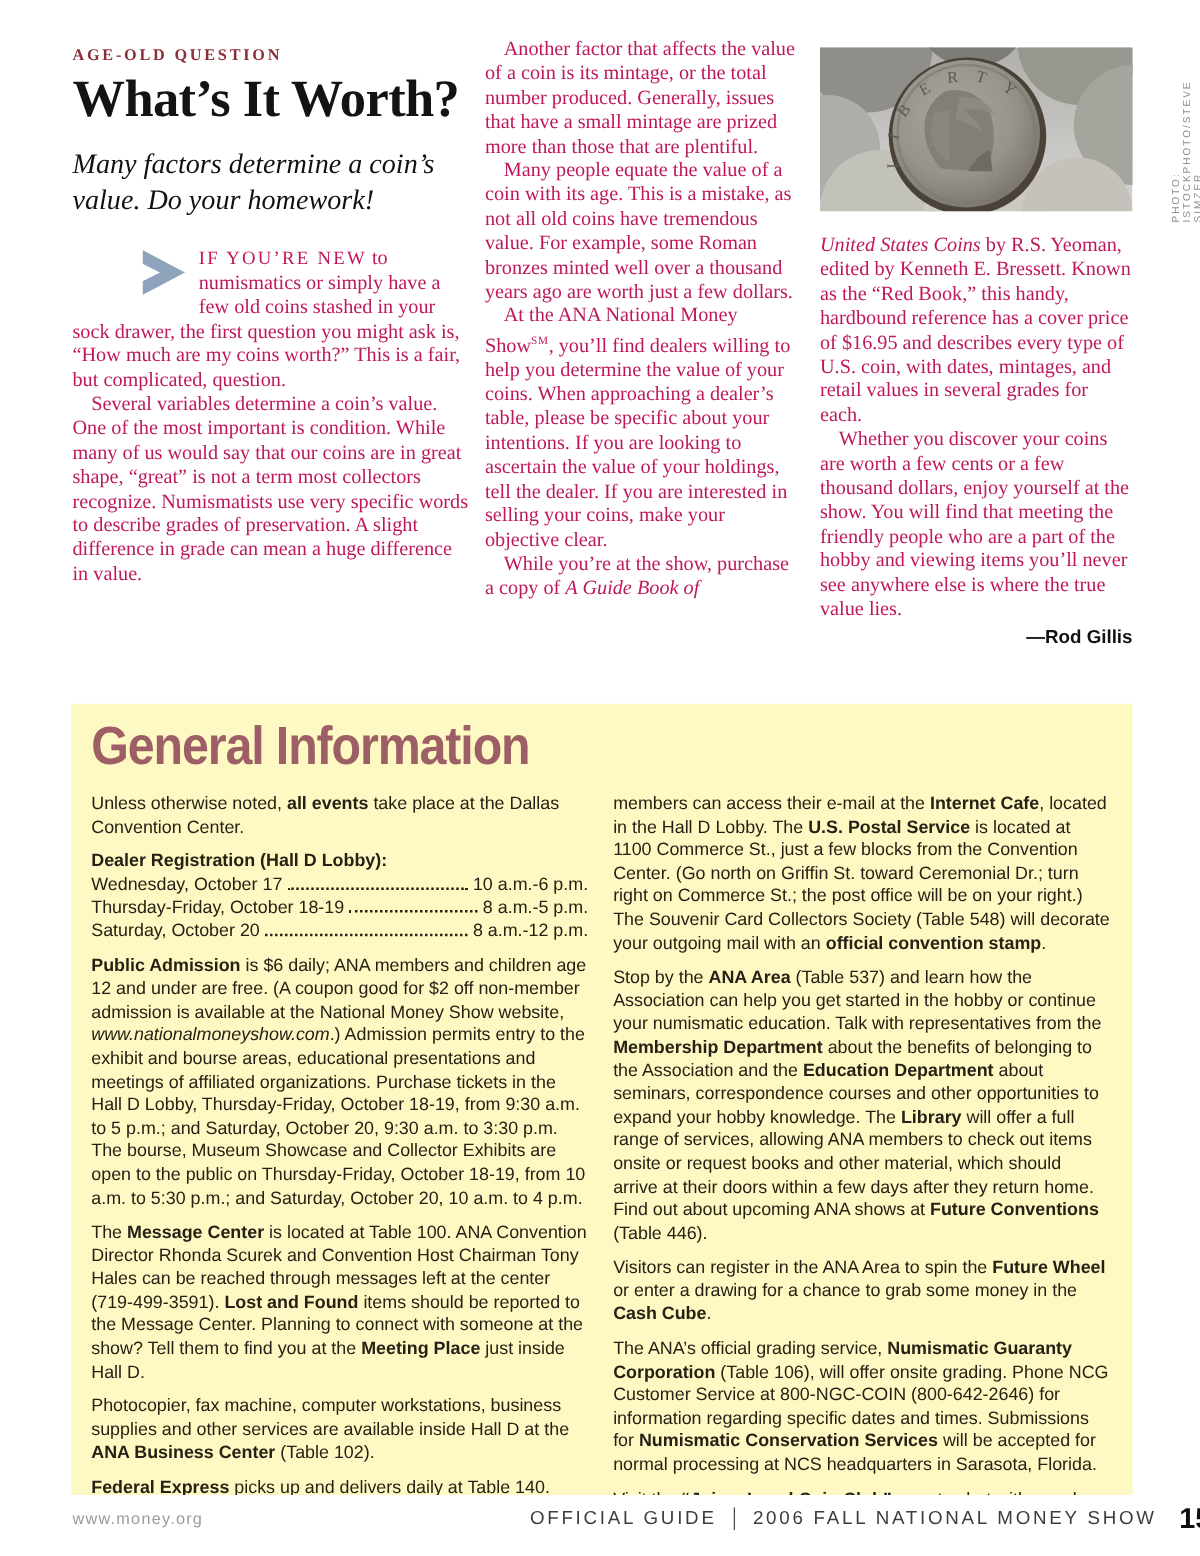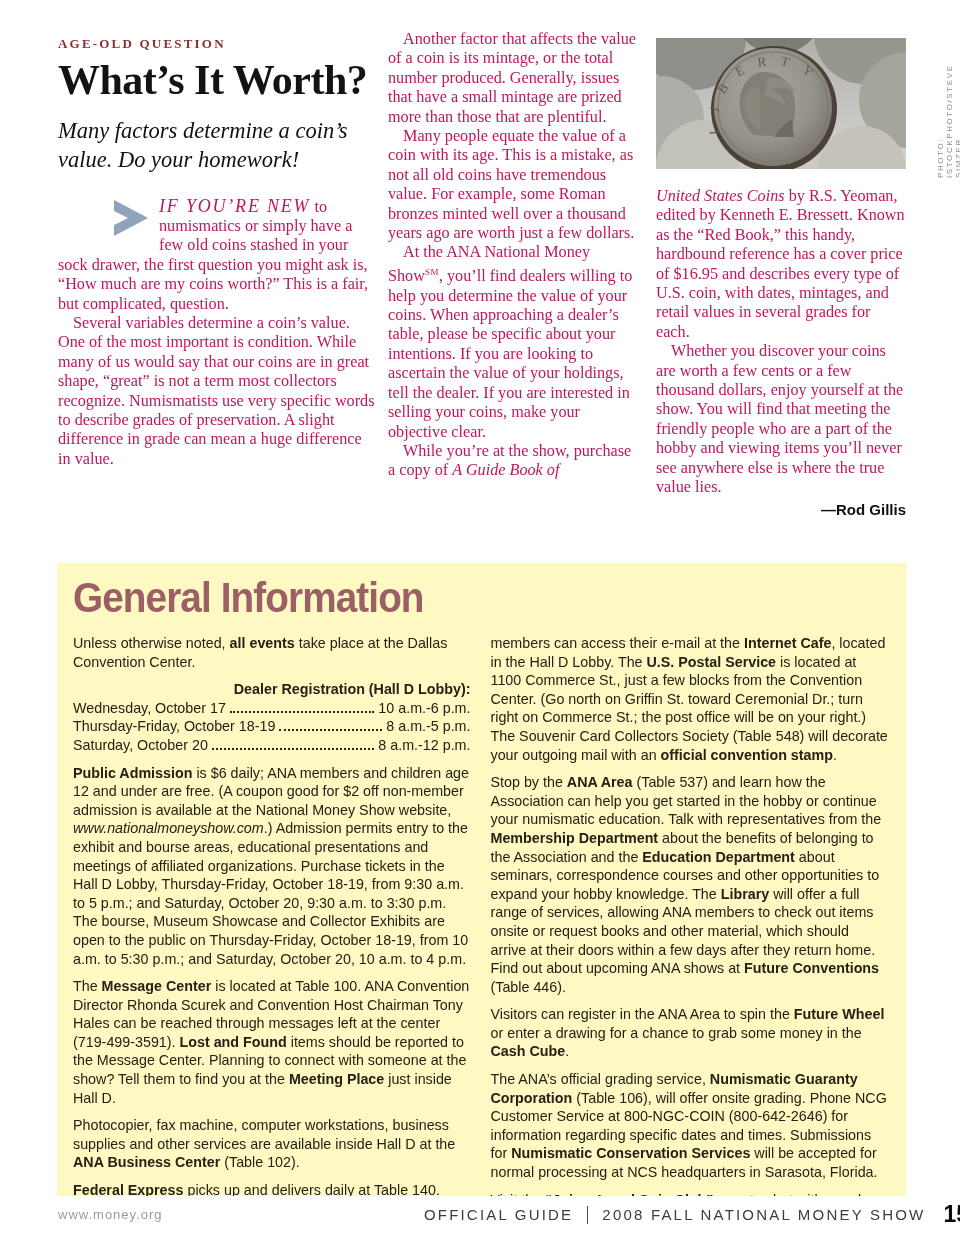--- a/index.html
+++ b/index.html
@@ -21,21 +21,21 @@
   .title { font-size:42px; font-weight:bold; letter-spacing:-0.5px; margin:4px 0 12px; color:#131313; }
   .subtitle { font-style:italic; font-size:22.5px; line-height:1.3; margin:0 0 22px; color:#111; }
 
   .bodytext p { font-size:16.2px; line-height:19.4px; margin:0; color:#be185d; }
   .bodytext p.ind { text-indent:15px; }
   .arrow { float:left; margin:3px 11px 2px 56px; }
 
   .seg-b { font-weight:bold; }
   .seg-i { font-style:italic; }
   .seg-sup { vertical-align:super; font-size:9px; letter-spacing:0.5px; }
-  .seg-lead { letter-spacing:1.8px; font-size:18px;font-style:italic; }
+  .seg-lead { letter-spacing:1.8px; font-size:15px; }
 
   .photo { width:250px; height:131px; margin:8px 0 18px; }
   .photo svg { display:block; }
   .byline { text-align:right; font-family:"Liberation Sans", sans-serif; font-weight:bold; font-size:15px; margin-top:3px; color:#111; }
 
   .credit {
     position:absolute; right:30px; top:38px; height:140px;
     writing-mode:vertical-rl; transform:rotate(180deg);
     font-family:"Liberation Sans", sans-serif; font-size:8px; letter-spacing:1.6px; color:#8d8d8d;
   }
@@ -46,21 +46,21 @@
     background:#fef9c3; box-sizing:border-box; padding:10px 18px 14px 16px;
     font-family:"Liberation Sans", sans-serif; color:#272015; overflow:hidden;
   }
   .genbox h2 {
     display:inline-block; color:#9d5f66; font-size:43px; font-weight:bold;
     letter-spacing:-1px; margin:0 0 12px; transform:scaleX(.9); transform-origin:left center;
   }
   .gencols { display:flex; gap:20px; }
   .gcol { width:50%; font-size:14.3px; line-height:18.6px; }
   .gcol p { margin:0 0 9px; }
-  .sched-head { font-weight:bold; margin-bottom:0 !important;text-align:right; }
+  .sched-head { font-weight:bold; margin-bottom:0 !important; }
   .sched-row { display:flex; align-items:baseline; }
   .sched-day { white-space:nowrap; }
   .dots { flex:1; margin:0 4px; border-bottom:2px dotted #2b2417; height:11px; }
   .sched-time { white-space:nowrap; }
 
   
   .footer {
     position:absolute; left:58px; right:24px; top:1201px;
     display:flex; align-items:center; font-family:"Liberation Sans", sans-serif;
   }
@@ -181,18 +181,18 @@
       </div>
 
     </div>
   </div>
 
   <div class="footer">
     <span class="footer-url">www.money.org</span>
     <span class="footer-right">
       <span class="footer-guide">OFFICIAL GUIDE</span>
       <span class="footer-bar"></span>
-      <span class="footer-show">2008 FALL NATIONAL MONEY SHOW</span>
+      <span class="footer-show">2006 FALL NATIONAL MONEY SHOW</span>
       <span class="footer-page">15</span>
     </span>
   </div>
 
 </div>
 
 </body></html>

